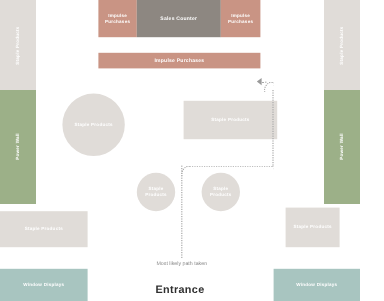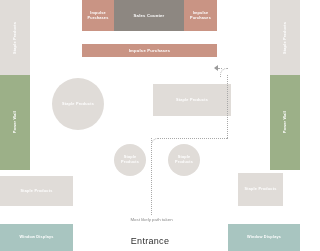--- a/index.html
+++ b/index.html
@@ -85,20 +85,21 @@
   .caption {
     position: absolute;
     text-align: center;
     color: #8a8a8a;
   }
   .caption-path { font-size: 4.4px; }
   .caption-entrance {
     font-size: 9px;
     color: #2f2f2f;
     letter-spacing: 0.3px;
+    font-weight: bold;
   }
 </style>
 </head>
 <body>
 
 <div id="floorplan">
 
   <div class="zone c-staple vertical" style="left:0px; top:0px; width:30px; height:75px;">
     <span class="zone-label t-xs">Staple Products</span>
   </div>

